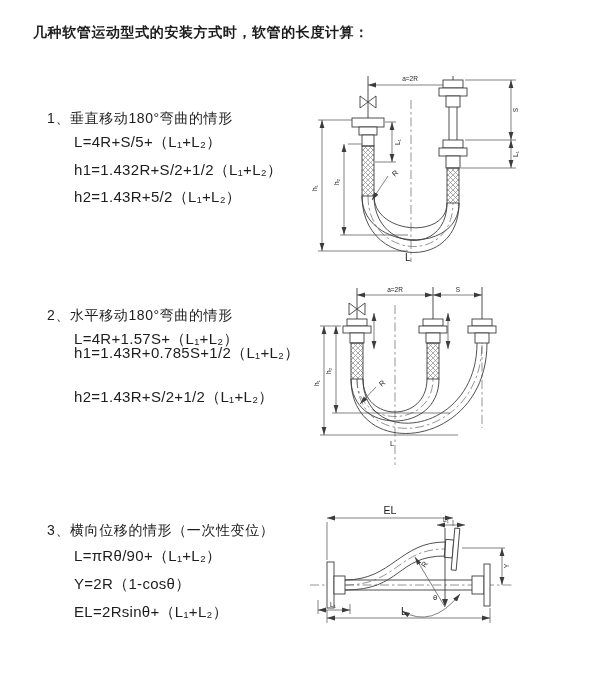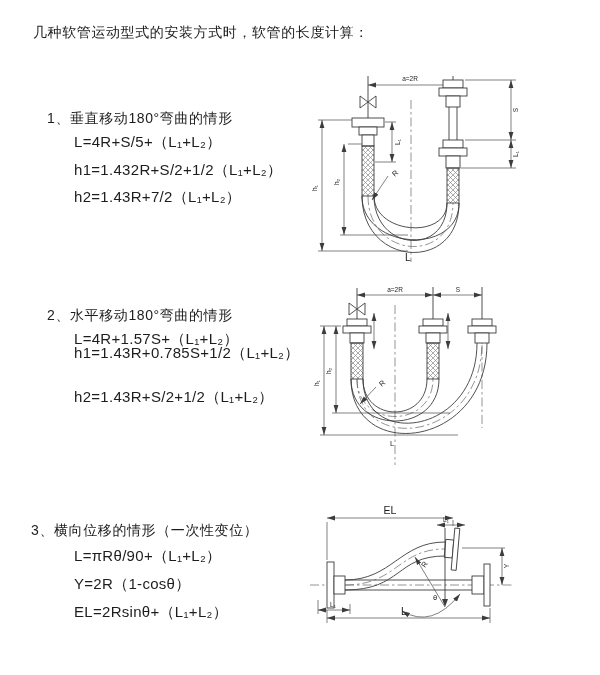--- a/index.html
+++ b/index.html
@@ -1,19 +1,19 @@
 <!DOCTYPE html>
 <html><head>
 <meta charset="utf-8">
 <style>
   html,body{margin:0;padding:0}
   body{width:600px;height:675px;background:#ffffff;position:relative;overflow:hidden;
        font-family:"Liberation Sans","DejaVu Sans",sans-serif;color:#1d1d1d}
   .abs{position:absolute}
-  .title{font-size:14px;font-weight:normal;letter-spacing:.6px;white-space:nowrap}
+  .title{font-size:14px;font-weight:bold;letter-spacing:.6px;white-space:nowrap}
   .heading{font-size:14px;font-weight:normal;letter-spacing:.6px;white-space:nowrap}
   .formula{font-size:15px;letter-spacing:.3px;white-space:nowrap}
   svg.diag{position:absolute}
   svg text{font-family:"Liberation Sans","DejaVu Sans",sans-serif;fill:#1f1f1f}
   .t6{font-size:6.5px}
   .t7{font-size:7.5px}
   .t10{font-size:10.5px}
   .ln{fill:none;stroke:#3c3c3c;stroke-width:.9}
   .fw{fill:#ffffff;stroke:#3c3c3c;stroke-width:.9}
   .br{fill:url(#braid);stroke:#3c3c3c;stroke-width:.9}
@@ -33,28 +33,28 @@
       <path d="M0,0 L5,5 M4,-1 L6,1 M-1,4 L1,6" stroke="#8a8a8a" stroke-width=".7"></path>
     </pattern>
   </defs>
 </svg>
 
 <div class="abs title" style="left:33px;top:24px">几种软管运动型式的安装方式时，软管的长度计算：</div>
 
 <div class="abs heading" style="left:47px;top:110px">1、垂直移动180°弯曲的情形</div>
 <div class="abs formula" style="left:74px;top:133px">L=4R+S/5+（L₁+L₂）</div>
 <div class="abs formula" style="left:74px;top:161px">h1=1.432R+S/2+1/2（L₁+L₂）</div>
-<div class="abs formula" style="left:74px;top:188px">h2=1.43R+7/2（L₁+L₂）</div>
+<div class="abs formula" style="left:74px;top:188px">h2=1.43R+5/2（L₁+L₂）</div>
 
 <div class="abs heading" style="left:47px;top:307px">2、水平移动180°弯曲的情形</div>
 <div class="abs formula" style="left:74px;top:330px">L=4R+1.57S+（L₁+L₂）</div>
 <div class="abs formula" style="left:74px;top:344px">h1=1.43R+0.785S+1/2（L₁+L₂）</div>
 <div class="abs formula" style="left:74px;top:388px">h2=1.43R+S/2+1/2（L₁+L₂）</div>
 
-<div class="abs heading" style="left:31px;top:522px">3、横向位移的情形（一次性变位）</div>
+<div class="abs heading" style="left:47px;top:522px">3、横向位移的情形（一次性变位）</div>
 <div class="abs formula" style="left:74px;top:547px">L=πRθ/90+（L₁+L₂）</div>
 <div class="abs formula" style="left:74px;top:575px">Y=2R（1-cosθ）</div>
 <div class="abs formula" style="left:74px;top:603px">EL=2Rsinθ+（L₁+L₂）</div>
 
 <svg class="diag" style="left:308px;top:70px" width="270" height="198" viewBox="0 0 270 198">
   <path class="cl" d="M103,30 V192"></path>
 
   <line class="dim" x1="60" y1="15" x2="145" y2="15" marker-start="url(#arr)" marker-end="url(#arr)"></line>
   <text class="t6" x="102" y="11" text-anchor="middle">a=2R</text>
 

